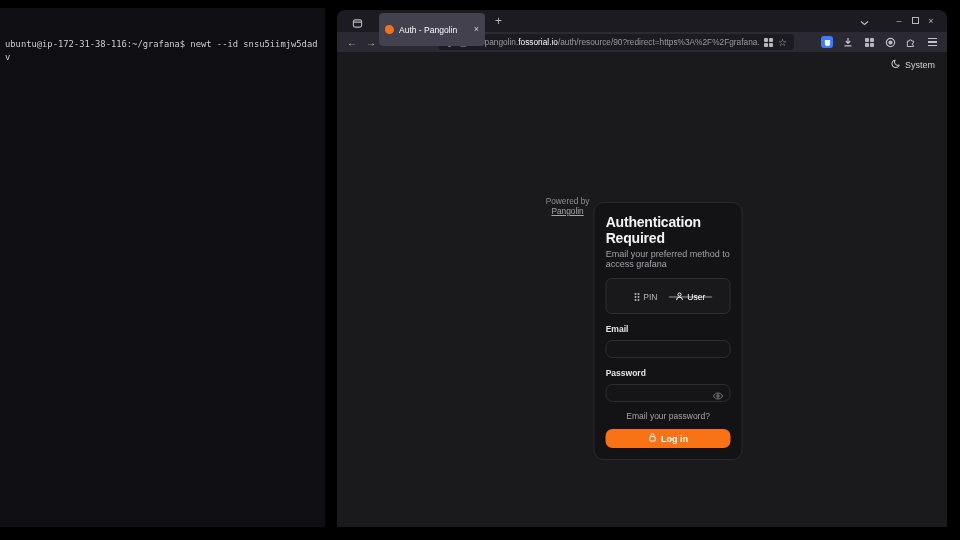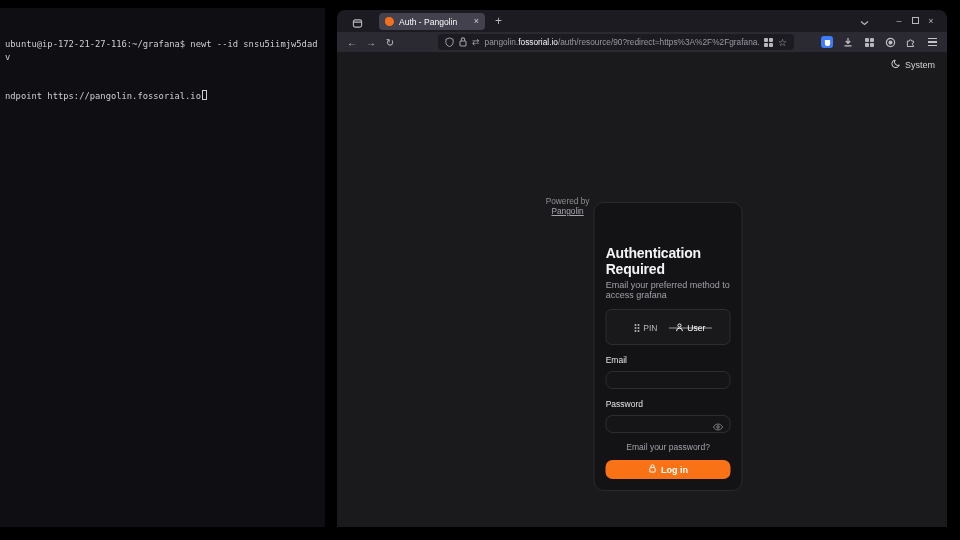--- a/index.html
+++ b/index.html
@@ -15,21 +15,21 @@
   }
   .term-cursor { display:inline-block; width:5px; height:10px;
     border:1px solid #cfcfd2; vertical-align:-1px; margin-left:1px; }
 
   
   .browser { position:absolute; left:337px; top:10px; width:610px; height:517px;
     border-radius:8px 8px 0 0; overflow:hidden; display:flex; flex-direction:column; }
 
   .tabbar { height:22px; background:#1c1b22; position:relative; display:flex; align-items:center; flex:0 0 auto; }
   .ffview { position:absolute; left:15px; top:5px; color:#b8b7bd; }
-  .tab { position:absolute; left:42px; top:3px; height:17px; width:106px;
+  .tab { position:absolute; left:42px; top:3px; height:33px; width:106px;
     background:#42414d; border-radius:4px; display:flex; align-items:center;
     padding:0 6px; gap:5px; }
   .favicon { width:9px; height:9px; background:#f4701d; border-radius:45% 55% 50% 50%; flex:0 0 auto; }
   .tab-title { font-size:8.5px; color:#fbfbfe; white-space:nowrap; overflow:hidden; flex:1; }
   .tab-close { font-size:9px; color:#cfcfd4; line-height:1; }
   .newtab { position:absolute; left:158px; top:3px; font-size:12px; color:#b8b7bd; line-height:16px; }
   .winctl { position:absolute; right:8px; top:0; height:22px; display:flex; align-items:center; gap:0; color:#b8b7bd; }
   .winctl .sp { width:16px; text-align:center; font-size:9px; }
   .chev { margin-right:22px; }
   .maxbox { width:7px; height:7px; border:1px solid #b8b7bd; display:inline-block; }
@@ -59,48 +59,47 @@
   .theme-toggle { position:absolute; top:7px; right:12px; display:flex; align-items:center;
     gap:4px; color:#d4d4d8; font-size:9px; }
 
   .auth-col { position:absolute; left:50%; transform:translateX(-50%); top:144px;
     width:201px; display:flex; flex-direction:row; }
   .powered { text-align:center; font-size:8.3px; color:#8f8f97; }
   .powered a { color:#a5a5ad; text-decoration:underline; }
 
   .card { margin-top:6px; background:#131316; border:1px solid #2a2a2e;
     border-radius:10px; padding:11px; }
-  .card h1 { font-size:14px; font-weight:bold; color:#f4f4f5; letter-spacing:-0.2px;margin-top:31px; }
+  .card h1 { font-size:14px; font-weight:bold; color:#f4f4f5; letter-spacing:-0.2px; }
   .card .sub { margin-top:3px; font-size:9px; color:#a1a1aa; }
 
   .seg { margin-top:9px; height:20px; background:#19191c; border:1px solid #2e2e32;
     border-radius:6px; display:flex; padding:17px; }
   .seg-btn { flex:1; display:flex; align-items:center; justify-content:center; gap:4px;
     font-size:8.5px; color:#b6b6bd; border-radius:5px; border:1px solid transparent; }
   .seg-btn.sel { background:#737373; border-color:#5a5a61; color:#fff; }
   .dialpad { display:grid; grid-template-columns:2px 2px; grid-template-rows:2px 2px 2px; gap:1px; }
   .dialpad i { background:#b6b6bd; border-radius:50%; }
 
-  .fld-label { margin-top:10px; font-size:8.5px; font-weight:normal; color:#e4e4e7; }
+  .fld-label { margin-top:10px; font-size:8.5px; font-weight:bold; color:#e4e4e7; }
   .fld { margin-top:4px; position:relative; }
   .fld input { width:100%; height:18px; background:#151518; border:1px solid #2e2e32;
     border-radius:7px; outline:none; color:#e4e4e7; font-size:9px; padding:0 8px; }
   .eye { position:absolute; right:7px; top:4px; color:#8b8b90; }
 
   .forgot { margin-top:9px; text-align:center; font-size:8.5px; color:#a1a1aa; }
   .login-btn { margin-top:8px; width:100%; height:19px; border:none; border-radius:7px;
     display:flex; align-items:center; justify-content:center; gap:5px;
     color:#fff; font-size:9px; font-weight:bold; font-family:"Liberation Sans",sans-serif; }
 </style>
 </head>
 <body>
 
 <div class="terminal">
-  <div>ubuntu@ip-172-21-27-116:~/grafana$ newt --id snsu5iimjw5dadv</div>
-  <div><span>ndpoint https://pangolin.fossorial.io</span><span class="term-cursor"></span></div>
+  <div>ubuntu@ip-172-31-38-116:~/grafana$ newt --id snsu5iimjw5dadv</div>
 </div>
 
 <div class="browser">
 
   <div class="tabbar">
     <span class="ffview">
       <svg width="11" height="11" viewBox="0 0 12 12" fill="none" stroke="currentColor" stroke-width="1.2">
         <rect x="1.5" y="2" width="9" height="8" rx="2"></rect>
           <line x1="1.5" y1="4.5" x2="10.5" y2="4.5"></line>
       </svg>

